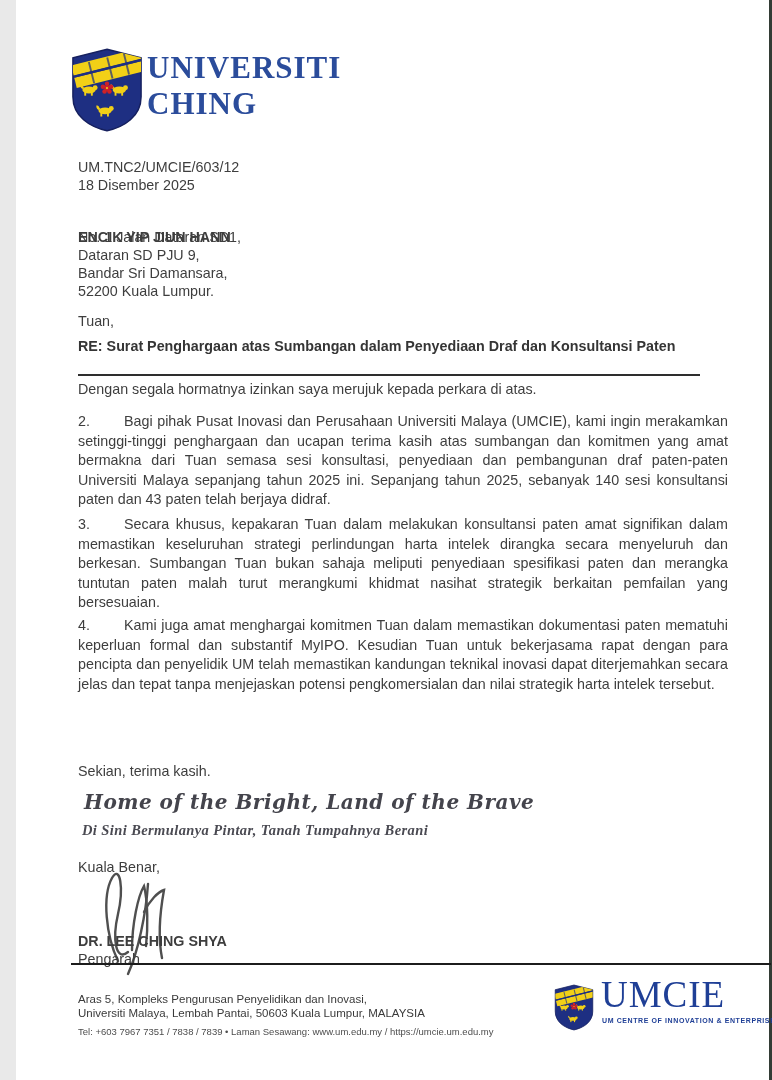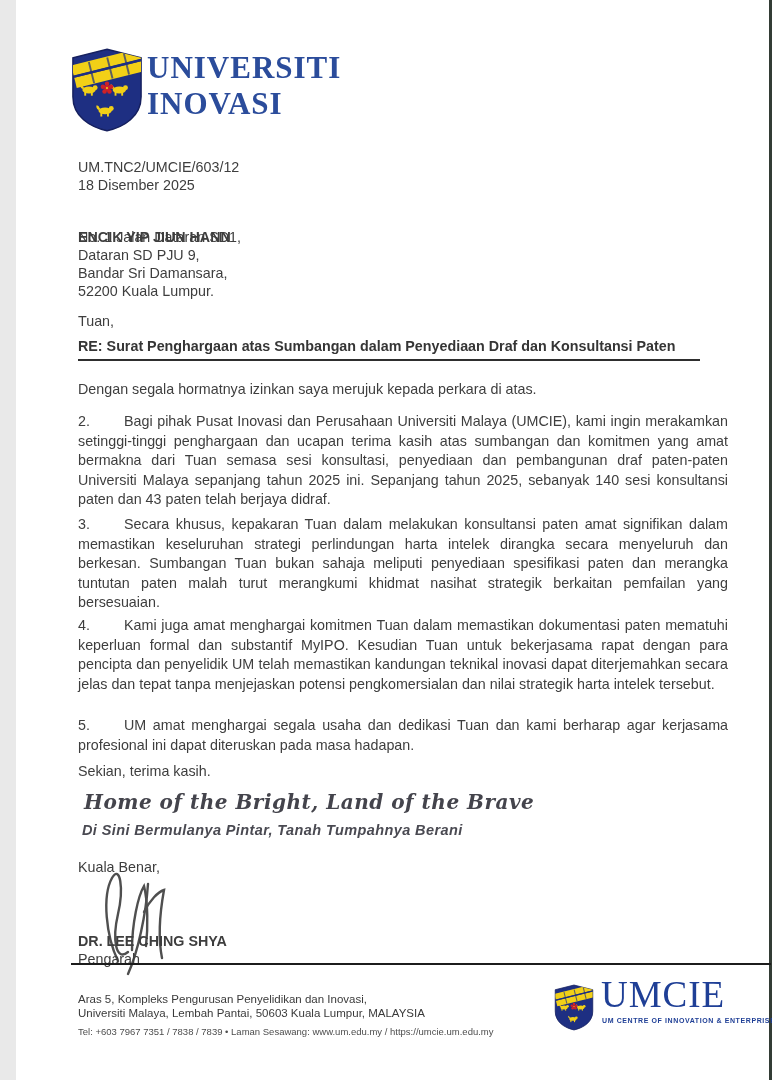--- a/index.html
+++ b/index.html
@@ -19,31 +19,31 @@
   .crest{position:absolute;left:55px;top:46px;width:72px;height:88px;}
   .wordmark{position:absolute;left:131px;top:50px;
     font-family:"Liberation Serif", serif;font-weight:600;
     font-size:31px;line-height:36px;letter-spacing:1px;color:#2b4c9b;}
 
   .txt{position:absolute;left:62px;font-size:14.3px;line-height:18px;color:#3e3e3e;white-space:pre-line;}
   .b{font-weight:bold;}
 
   .subject{position:absolute;left:62px;top:338px;width:622px;
     font-size:14.3px;font-weight:bold;color:#353535;
-    padding-bottom:5px;border-bottom:2px solid #2e2e2e;}
+    padding-bottom:20px;border-bottom:2px solid #2e2e2e;}
 
   .para{position:absolute;left:62px;width:650px;
     font-size:14.3px;line-height:19.5px;text-align:justify;color:#3e3e3e;}
   .para .num{display:inline-block;width:46px;font-weight:normal;}
 
   .motto1{position:absolute;left:68px;top:790px;
     font-family:"DejaVu Serif", serif;font-style:italic;font-weight:600;
     font-size:20px;color:#44444c;letter-spacing:.5px;}
   .motto2{position:absolute;left:66px;top:822px;
-    font-family:Liberation Sans, sans-serif;font-style:italic;font-weight:600;
+    font-family:Liberation Serif, serif;font-style:italic;font-weight:600;
     font-size:14.5px;color:#4a4a52;letter-spacing:.4px;}
 
   .sig-svg{position:absolute;left:72px;top:866px;width:100px;height:110px;}
 
   .footer-rule{position:absolute;left:55px;top:963px;width:700px;height:2px;background:#1c1c1c;}
   .f-org{position:absolute;left:62px;top:976px;font-size:12px;font-weight:bold;color:#262626;}
   .f-a1{position:absolute;left:62px;top:993px;font-size:11.5px;color:#3a3a3a;}
   .f-a2{position:absolute;left:62px;top:1007px;font-size:11.5px;color:#3a3a3a;}
   .f-tel{position:absolute;left:62px;top:1026px;font-size:9.5px;color:#4d4d4d;}
 
@@ -112,21 +112,21 @@
     </defs>
   </svg>
 
   <div class="scan-line"></div>
 
   <svg class="crest" viewBox="0 0 76 90">
     <use href="#um-crest"></use>
   </svg>
   <div class="wordmark">
     <div>UNIVERSITI</div>
-    <div>INOVASI</div>
+    <div>CHING</div>
   </div>
 
   <div class="txt" style="top:158px">UM.TNC2/UMCIE/603/12</div>
   <div class="txt" style="top:176px">18 Disember 2025</div>
 
   <div class="txt b" style="top:228px">ENCIK YIP JIUN HANN</div>
   <div class="txt" style="top:228px">No. 1 Jalan Dataran SD1,</div>
   <div class="txt" style="top:246px">Dataran SD PJU 9,</div>
   <div class="txt" style="top:264px">Bandar Sri Damansara,</div>
   <div class="txt" style="top:282px">52200 Kuala Lumpur.</div>
@@ -138,23 +138,20 @@
     <span>Dengan segala hormatnya izinkan saya merujuk kepada perkara di atas.</span>
   </div>
   <div class="para" style="top:412px">
     <span class="num">2.</span><span>Bagi pihak Pusat Inovasi dan Perusahaan Universiti Malaya (UMCIE), kami ingin merakamkan setinggi-tinggi penghargaan dan ucapan terima kasih atas sumbangan dan komitmen yang amat bermakna dari Tuan semasa sesi konsultasi, penyediaan dan pembangunan draf paten-paten Universiti Malaya sepanjang tahun 2025 ini. Sepanjang tahun 2025, sebanyak 140 sesi konsultansi paten dan 43 paten telah berjaya didraf.</span>
   </div>
   <div class="para" style="top:515px">
     <span class="num">3.</span><span>Secara khusus, kepakaran Tuan dalam melakukan konsultansi paten amat signifikan dalam memastikan keseluruhan strategi perlindungan harta intelek dirangka secara menyeluruh dan berkesan. Sumbangan Tuan bukan sahaja meliputi penyediaan spesifikasi paten dan merangka tuntutan paten malah turut merangkumi khidmat nasihat strategik berkaitan pemfailan yang bersesuaian.</span>
   </div>
   <div class="para" style="top:616px">
     <span class="num">4.</span><span>Kami juga amat menghargai komitmen Tuan dalam memastikan dokumentasi paten mematuhi keperluan formal dan substantif MyIPO. Kesudian Tuan untuk bekerjasama rapat dengan para pencipta dan penyelidik UM telah memastikan kandungan teknikal inovasi dapat diterjemahkan secara jelas dan tepat tanpa menjejaskan potensi pengkomersialan dan nilai strategik harta intelek tersebut.</span>
-  </div>
-  <div class="para" style="top:716px">
-    <span class="num">5.</span><span>UM amat menghargai segala usaha dan dedikasi Tuan dan kami berharap agar kerjasama profesional ini dapat diteruskan pada masa hadapan.</span>
   </div>
 
   <div class="txt" style="top:762px">Sekian, terima kasih.</div>
 
   <div class="motto1">Home of the Bright, Land of the Brave</div>
   <div class="motto2">Di Sini Bermulanya Pintar, Tanah Tumpahnya Berani</div>
 
   <div class="txt" style="top:858px">Kuala Benar,</div>
   <svg class="sig-svg" viewBox="0 0 100 110">
     <g fill="none" stroke="#4f4f4f" stroke-width="2.4" stroke-linecap="round">

